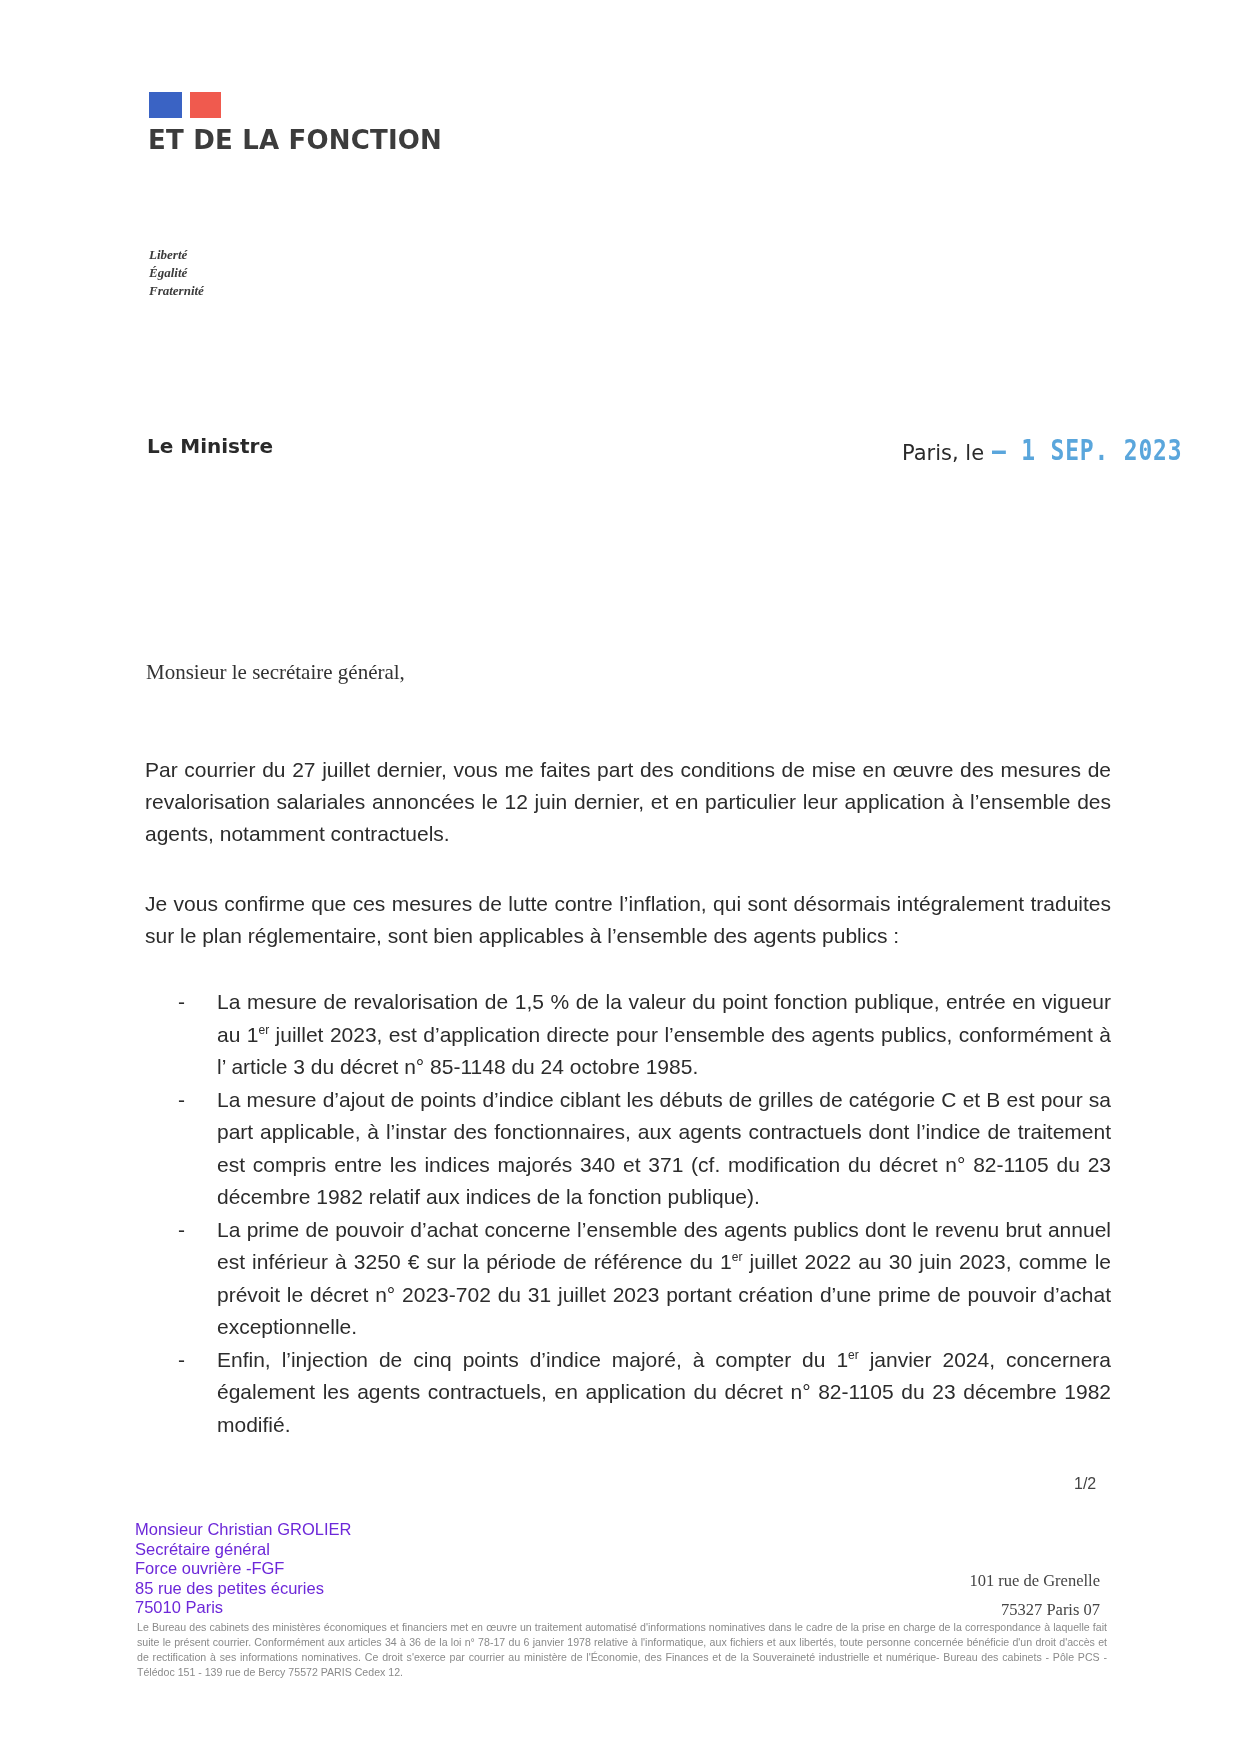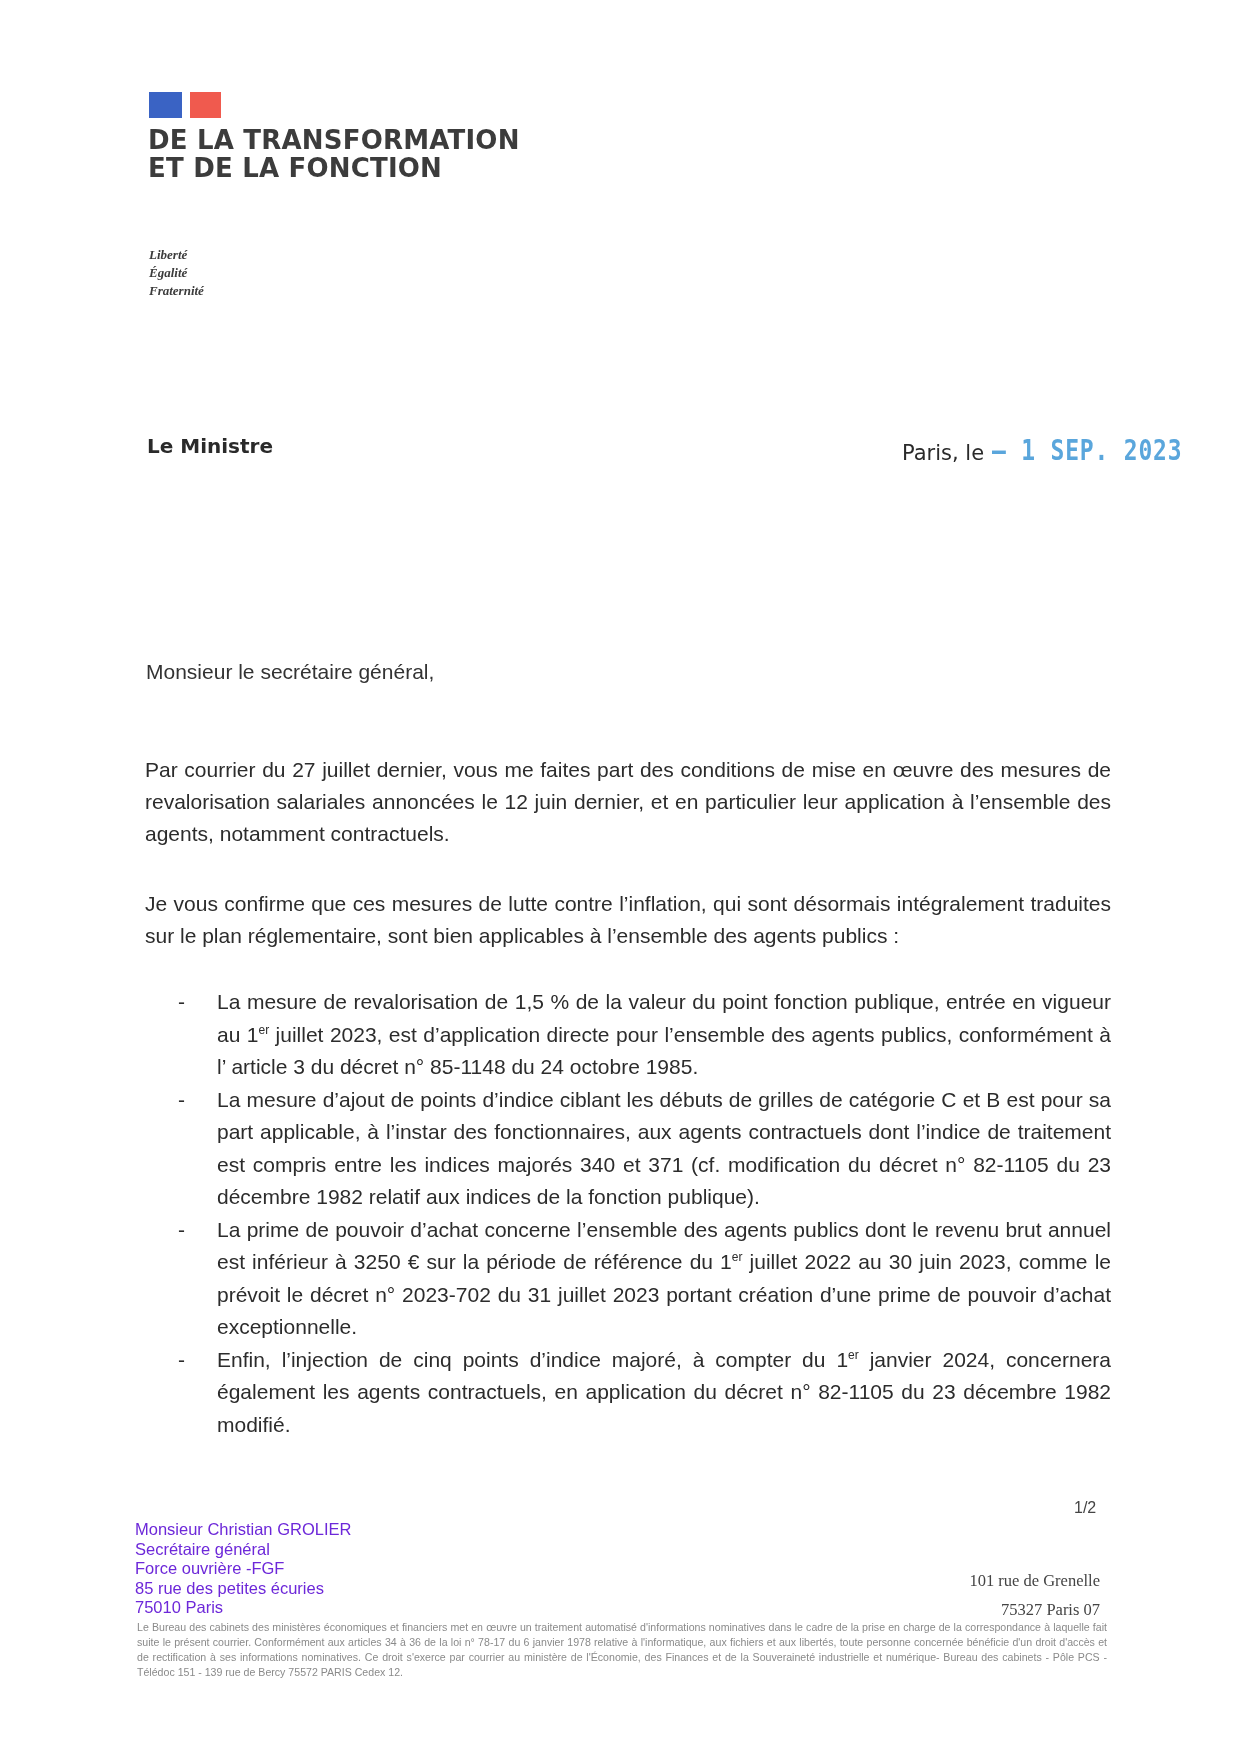--- a/index.html
+++ b/index.html
@@ -24,36 +24,36 @@
       font-weight: bold; font-size: 13px; line-height: 18px; color: #3c3c3c;
     }
 
     .sender { left: 147px; top: 434px; font-size: 20px; font-weight: bold; color: #2a2a2a; font-family: "DejaVu Sans", sans-serif; }
     .date-line { left: 902px; top: 434px; font-size: 21px; color: #2a2a2a; display: flex; align-items: baseline; gap: 8px; font-family: "DejaVu Sans", sans-serif; }
     .stamp {
       color: #5aa6dc; font-family: "DejaVu Sans Mono", monospace; font-weight: bold;
       font-size: 28px; letter-spacing: 1px; transform: scaleX(0.82); transform-origin: left center;
     }
 
-    .salutation { left: 146px; top: 660px; font-size: 21px; color: #333; font-family: Liberation Sans, sans-serif; }
+    .salutation { left: 146px; top: 660px; font-size: 21px; color: #333; font-family: Liberation Serif, serif; }
 
     .para {
       left: 145px; width: 966px; font-size: 21px; line-height: 32px; color: #2c2c2c;
       text-align: justify; font-family: "Liberation Sans", sans-serif;
     }
     .p1 { top: 754px; }
     .p2 { top: 888px; }
 
     .bullets { left: 145px; top: 986px; width: 966px; margin: 0; padding: 0; list-style: none; }
     .bullet { display: flex; font-size: 21px; line-height: 32.5px; color: #2c2c2c; margin-bottom: 0; }
     .bullet .dash { width: 72px; flex: none; padding-left: 33px; box-sizing: border-box; }
     .bullet .txt { flex: 1; text-align: justify; }
     sup { font-size: 12px; line-height: 0; vertical-align: 8px; }
 
-    .page-num { left: 1074px; top: 1475px; font-size: 16px; color: #444; margin-top: 24px; }
+    .page-num { left: 1074px; top: 1475px; font-size: 16px; color: #444; }
 
     .recipient {
       left: 135px; top: 1520px; font-size: 16.5px; line-height: 19.5px; color: #6d28d9;
       font-family: Liberation Sans, sans-serif;
     }
     .address {
       left: 900px; top: 1566px; width: 200px; text-align: right; font-size: 16.5px; line-height: 29px;
       color: #444; font-family: Liberation Serif, serif;
     }
     .legal {
@@ -64,21 +64,20 @@
 </head>
 <body>
 
 <div class="abs marianne">
   <div class="blue"></div>
   <div class="white"></div>
   <div class="red"></div>
 </div>
 
 <div class="abs ministry">
-  <div>DE LA TRANSFORMATION</div>
   <div>ET DE LA FONCTION</div>
 </div>
 
 <div class="abs motto">
   <div>Liberté</div>
   <div>Égalité</div>
   <div>Fraternité</div>
 </div>
 
 <div class="abs sender">Le Ministre</div>

